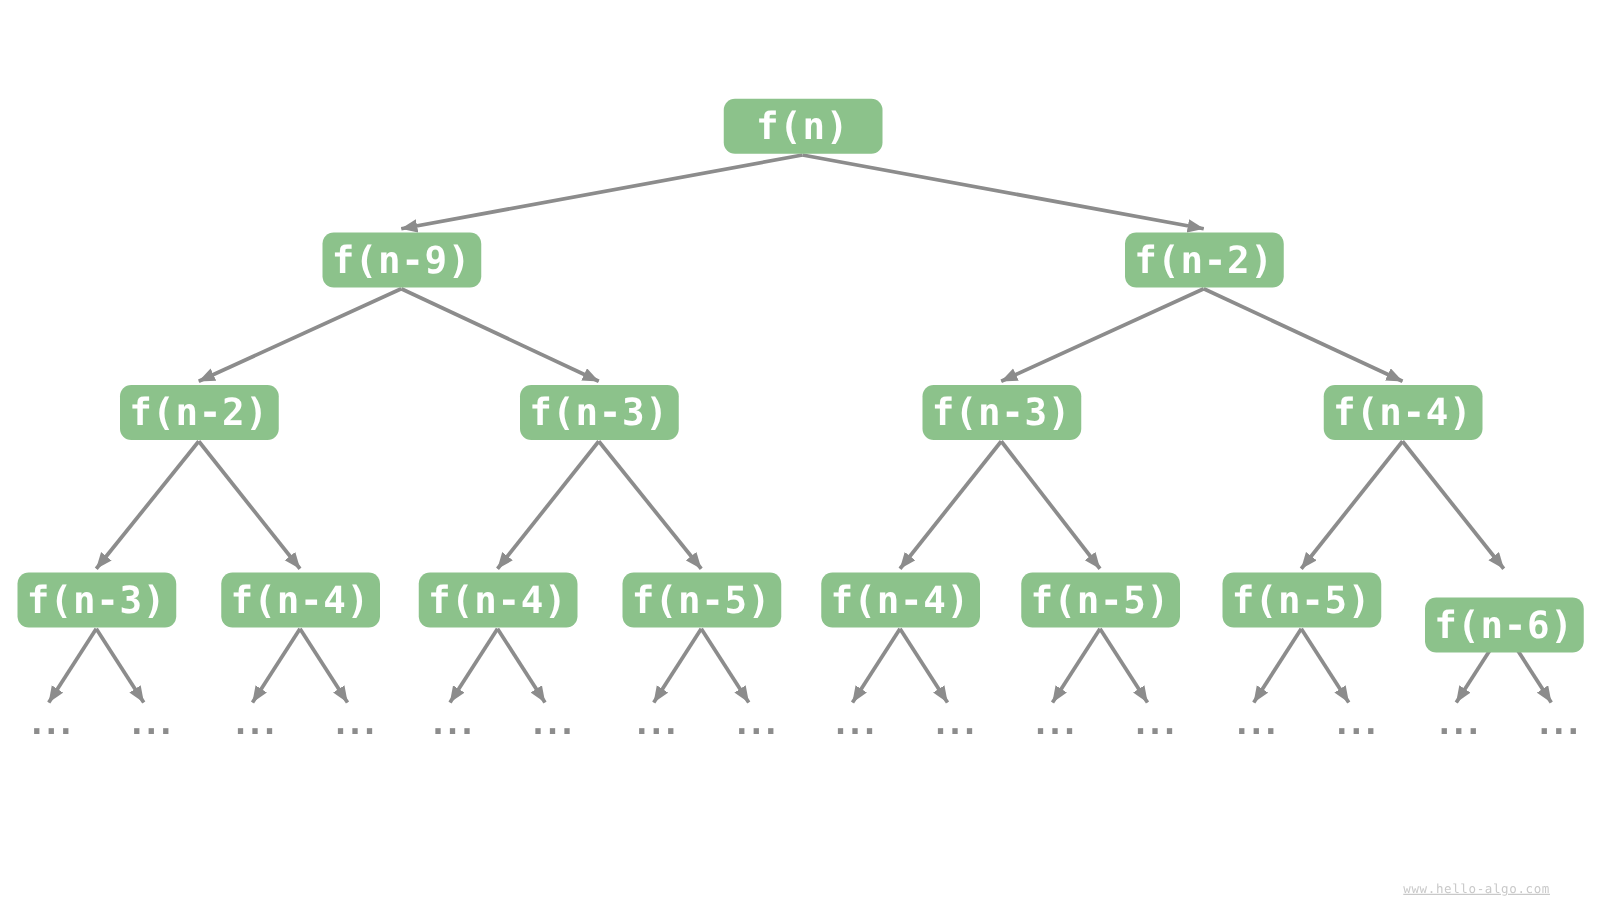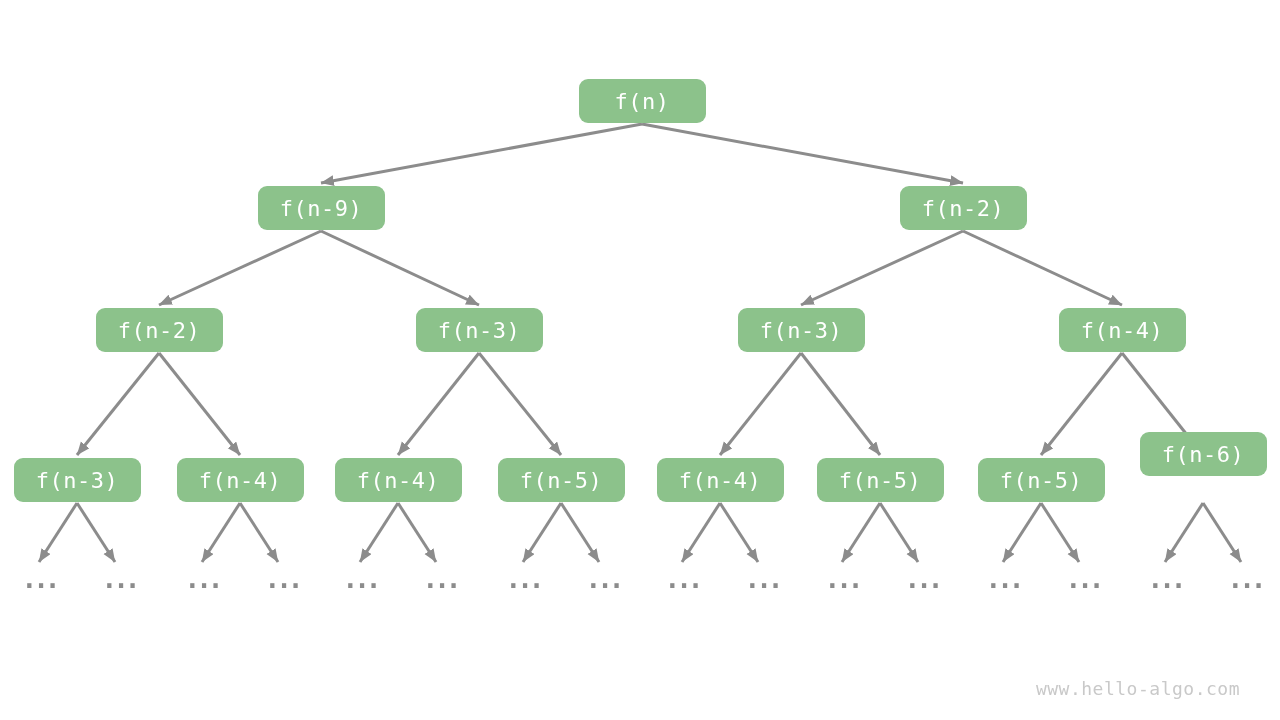--- a/index.html
+++ b/index.html
@@ -31,42 +31,43 @@
   }
   .node {
     position: absolute;
     width: 127px; height: 44px;
     background: var(--node-fill);
     color: var(--node-text);
     border-radius: 9px;
     display: flex;
     align-items: center;
     justify-content: center;
-    font-size: 22px;
-    font-weight: normal;
+    font-size: 30px;
+    font-weight: bold;
     letter-spacing: 0.5px;
     white-space: nowrap;
   }
   .ellipsis {
     position: absolute;
     transform: translateX(-50%);
     font-size: 26px;
     font-weight: bold;
     letter-spacing: -4px;
     line-height: 1;
     color: var(--arrow);
     padding-left: 4px; 
   }
   .watermark {
     position: absolute;
     right: 40px;
-    top: 678px;
-    font-size: 18px;
+    top: 706px;
+    font-size: 10px;
     color: var(--watermark);
     letter-spacing: 0.5px;
+    text-decoration: underline;
   }
 </style>
 </head>
 <body>
 
 <div id="diagram">
   <svg id="edge-svg" viewBox="0 0 1280 720" xmlns="http://www.w3.org/2000/svg">
     <defs>
       <marker id="arrowhead" markerUnits="strokeWidth" markerWidth="4.6" markerHeight="3.8" refX="4.3" refY="1.8" orient="auto">
         <path d="M0,0 L4.4,1.8 L0,3.6 Z" style="fill: var(--arrow);"></path>
@@ -128,14 +129,14 @@
     <div class="node" style="left: 415.5px; top: 308px;">f(n-3)</div>
     <div class="node" style="left: 737.5px; top: 308px;">f(n-3)</div>
     <div class="node" style="left: 1058.5px; top: 308px;">f(n-4)</div>
     <div class="node" style="left: 13.5px; top: 458px;">f(n-3)</div>
     <div class="node" style="left: 176.5px; top: 458px;">f(n-4)</div>
     <div class="node" style="left: 334.5px; top: 458px;">f(n-4)</div>
     <div class="node" style="left: 497.5px; top: 458px;">f(n-5)</div>
     <div class="node" style="left: 656.5px; top: 458px;">f(n-4)</div>
     <div class="node" style="left: 816.5px; top: 458px;">f(n-5)</div>
     <div class="node" style="left: 977.5px; top: 458px;">f(n-5)</div>
-    <div class="node" style="left: 1139.5px; top: 432px;">f(n-6)</div>
+    <div class="node" style="left: 1139.5px; top: 478px;">f(n-6)</div>
   </div>
 
 </body></html>

